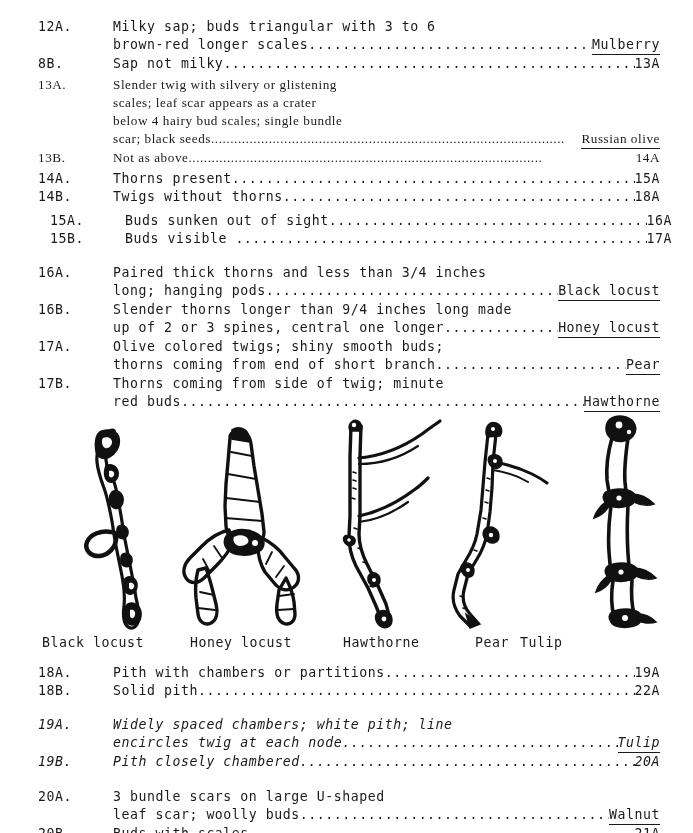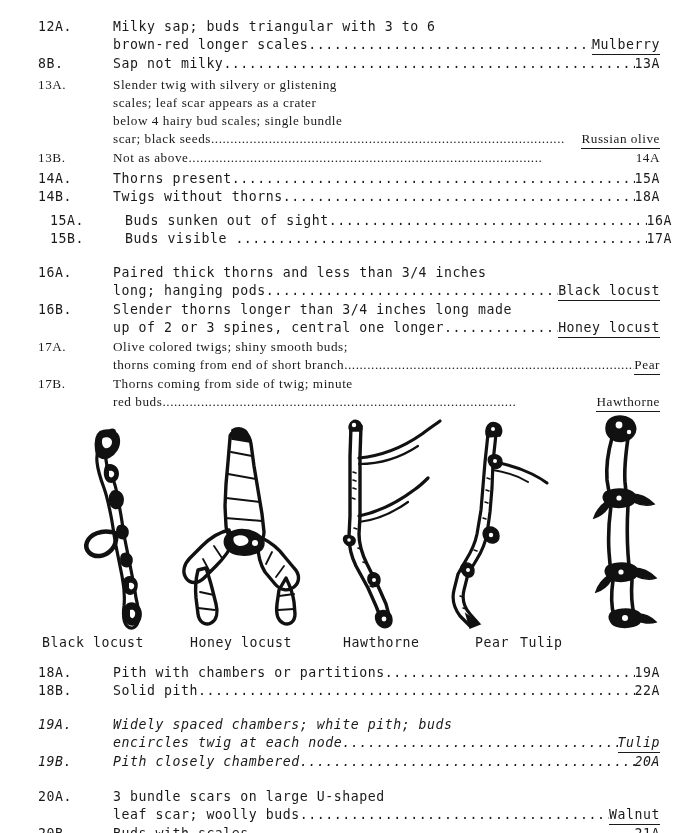--- a/index.html
+++ b/index.html
@@ -123,35 +123,35 @@
         <div class="key-line"><span class="lead-num">14A.</span><div class="lead-body"><span class="lead-text">Thorns present</span><span class="dots"></span><span class="answer">15A</span></div></div>
         <div class="key-line"><span class="lead-num">14B.</span><div class="lead-body"><span class="lead-text">Twigs without thorns</span><span class="dots"></span><span class="answer">18A</span></div></div>
       </div>
       <div class="key-block" style="top: 212px; margin-left: 12px;">
         <div class="key-line"><span class="lead-num">15A.</span><div class="lead-body"><span class="lead-text">Buds sunken out of sight</span><span class="dots"></span><span class="answer">16A</span></div></div>
         <div class="key-line"><span class="lead-num">15B.</span><div class="lead-body"><span class="lead-text">Buds visible </span><span class="dots"></span><span class="answer">17A</span></div></div>
       </div>
       <div class="key-block" style="top: 264px;">
         <div class="key-line plain cont"><span class="lead-num">16A.</span><div class="lead-body"><span class="lead-text">Paired thick thorns and less than 3/4 inches</span></div></div>
         <div class="key-line"><span class="lead-num"></span><div class="lead-body"><span class="lead-text">long; hanging pods</span><span class="dots"></span><span class="answer underlined">Black locust</span></div></div>
-        <div class="key-line plain cont"><span class="lead-num">16B.</span><div class="lead-body"><span class="lead-text">Slender thorns longer than 3/4 inches long made</span></div></div>
+        <div class="key-line plain cont"><span class="lead-num">16B.</span><div class="lead-body"><span class="lead-text">Slender thorns longer than 9/4 inches long made</span></div></div>
         <div class="key-line"><span class="lead-num"></span><div class="lead-body"><span class="lead-text">up of 2 or 3 spines, central one longer</span><span class="dots"></span><span class="answer underlined">Honey locust</span></div></div>
       </div>
-      <div class="key-block" style="top: 338px; font-family: Liberation Serif, serif;">
+      <div class="key-block" style="top: 338px;">
         <div class="key-line plain cont"><span class="lead-num">17A.</span><div class="lead-body"><span class="lead-text">Olive colored twigs; shiny smooth buds;</span></div></div>
         <div class="key-line"><span class="lead-num"></span><div class="lead-body"><span class="lead-text">thorns coming from end of short branch</span><span class="dots"></span><span class="answer underlined">Pear</span></div></div>
         <div class="key-line plain cont"><span class="lead-num">17B.</span><div class="lead-body"><span class="lead-text">Thorns coming from side of twig; minute</span></div></div>
         <div class="key-line"><span class="lead-num"></span><div class="lead-body"><span class="lead-text">red buds</span><span class="dots"></span><span class="answer underlined">Hawthorne</span></div></div>
       </div>
       <div class="key-block" style="top: 664px;">
         <div class="key-line"><span class="lead-num">18A.</span><div class="lead-body"><span class="lead-text">Pith with chambers or partitions</span><span class="dots"></span><span class="answer">19A</span></div></div>
         <div class="key-line"><span class="lead-num">18B.</span><div class="lead-body"><span class="lead-text">Solid pith</span><span class="dots"></span><span class="answer">22A</span></div></div>
       </div>
       <div class="key-block" style="top: 716px; font-style: italic;">
-        <div class="key-line plain cont"><span class="lead-num">19A.</span><div class="lead-body"><span class="lead-text">Widely spaced chambers; white pith; buds</span></div></div>
+        <div class="key-line plain cont"><span class="lead-num">19A.</span><div class="lead-body"><span class="lead-text">Widely spaced chambers; white pith; line</span></div></div>
         <div class="key-line"><span class="lead-num"></span><div class="lead-body"><span class="lead-text">encircles twig at each node</span><span class="dots"></span><span class="answer underlined">Tulip</span></div></div>
         <div class="key-line"><span class="lead-num">19B.</span><div class="lead-body"><span class="lead-text">Pith closely chambered</span><span class="dots"></span><span class="answer">20A</span></div></div>
       </div>
       <div class="key-block" style="top: 788px;">
         <div class="key-line plain cont"><span class="lead-num">20A.</span><div class="lead-body"><span class="lead-text">3 bundle scars on large U-shaped</span></div></div>
         <div class="key-line"><span class="lead-num"></span><div class="lead-body"><span class="lead-text">leaf scar; woolly buds</span><span class="dots"></span><span class="answer underlined">Walnut</span></div></div>
         <div class="key-line"><span class="lead-num">20B.</span><div class="lead-body"><span class="lead-text">Buds with scales</span><span class="dots"></span><span class="answer">21A</span></div></div>
       </div>
     </div>
 

